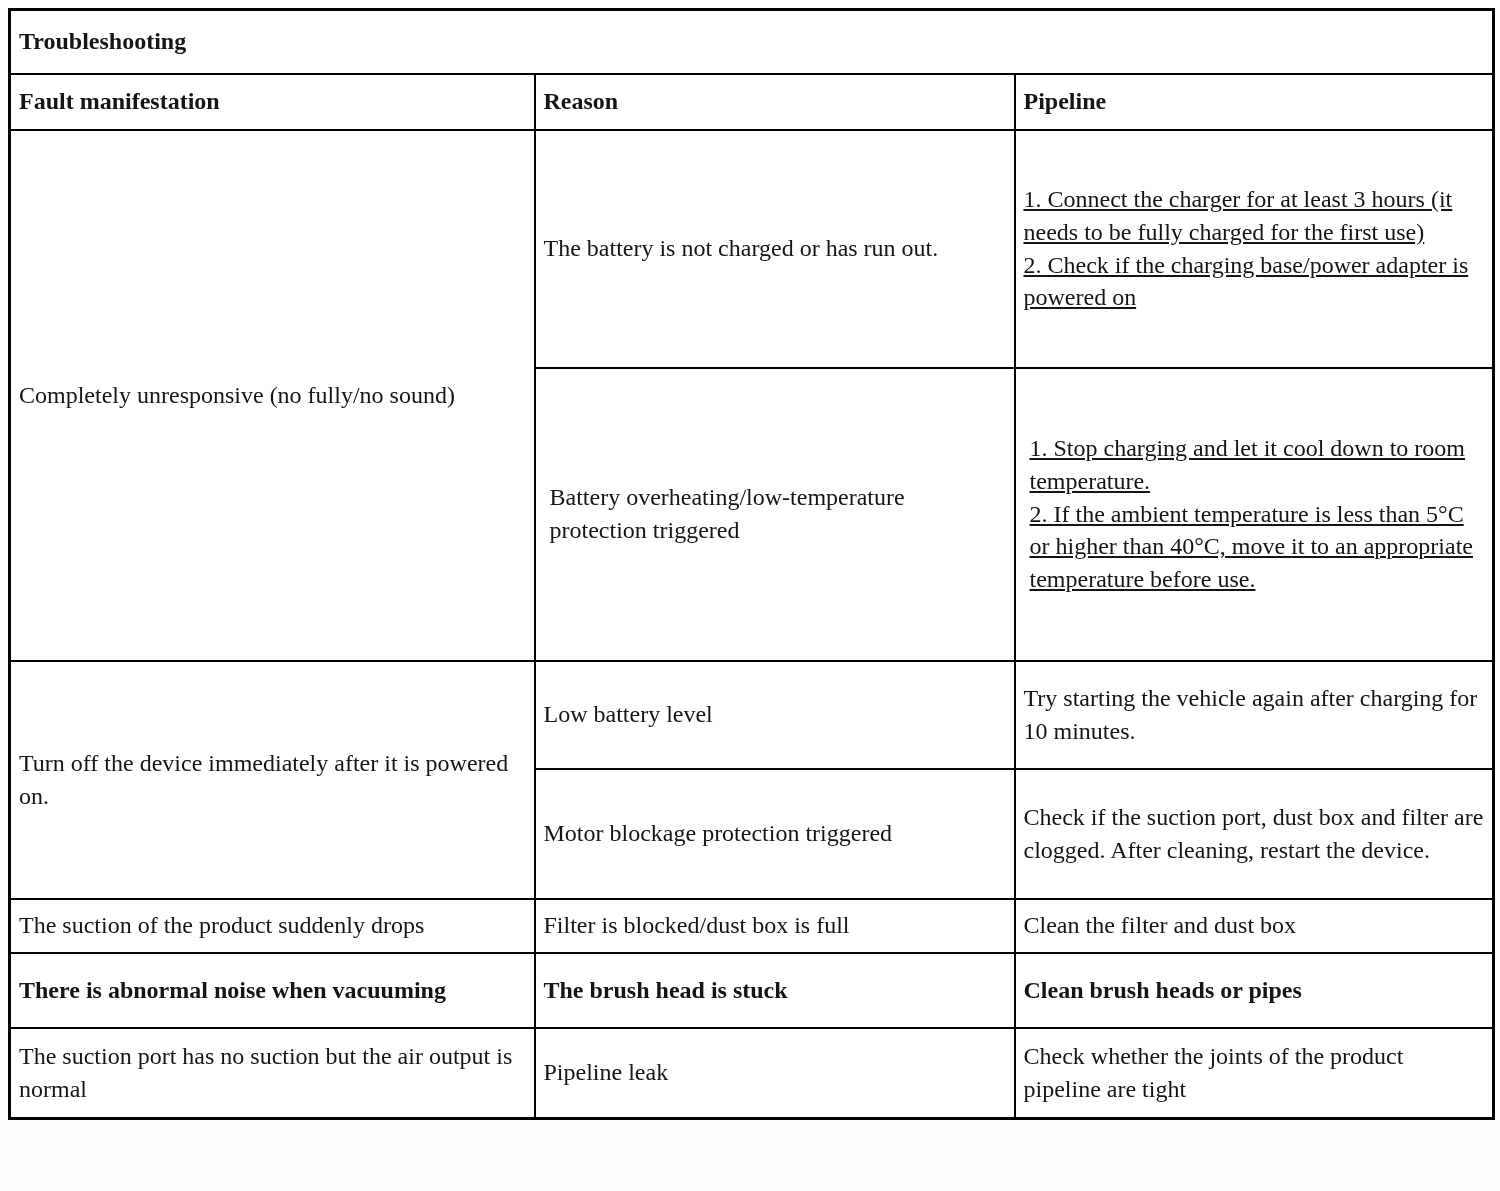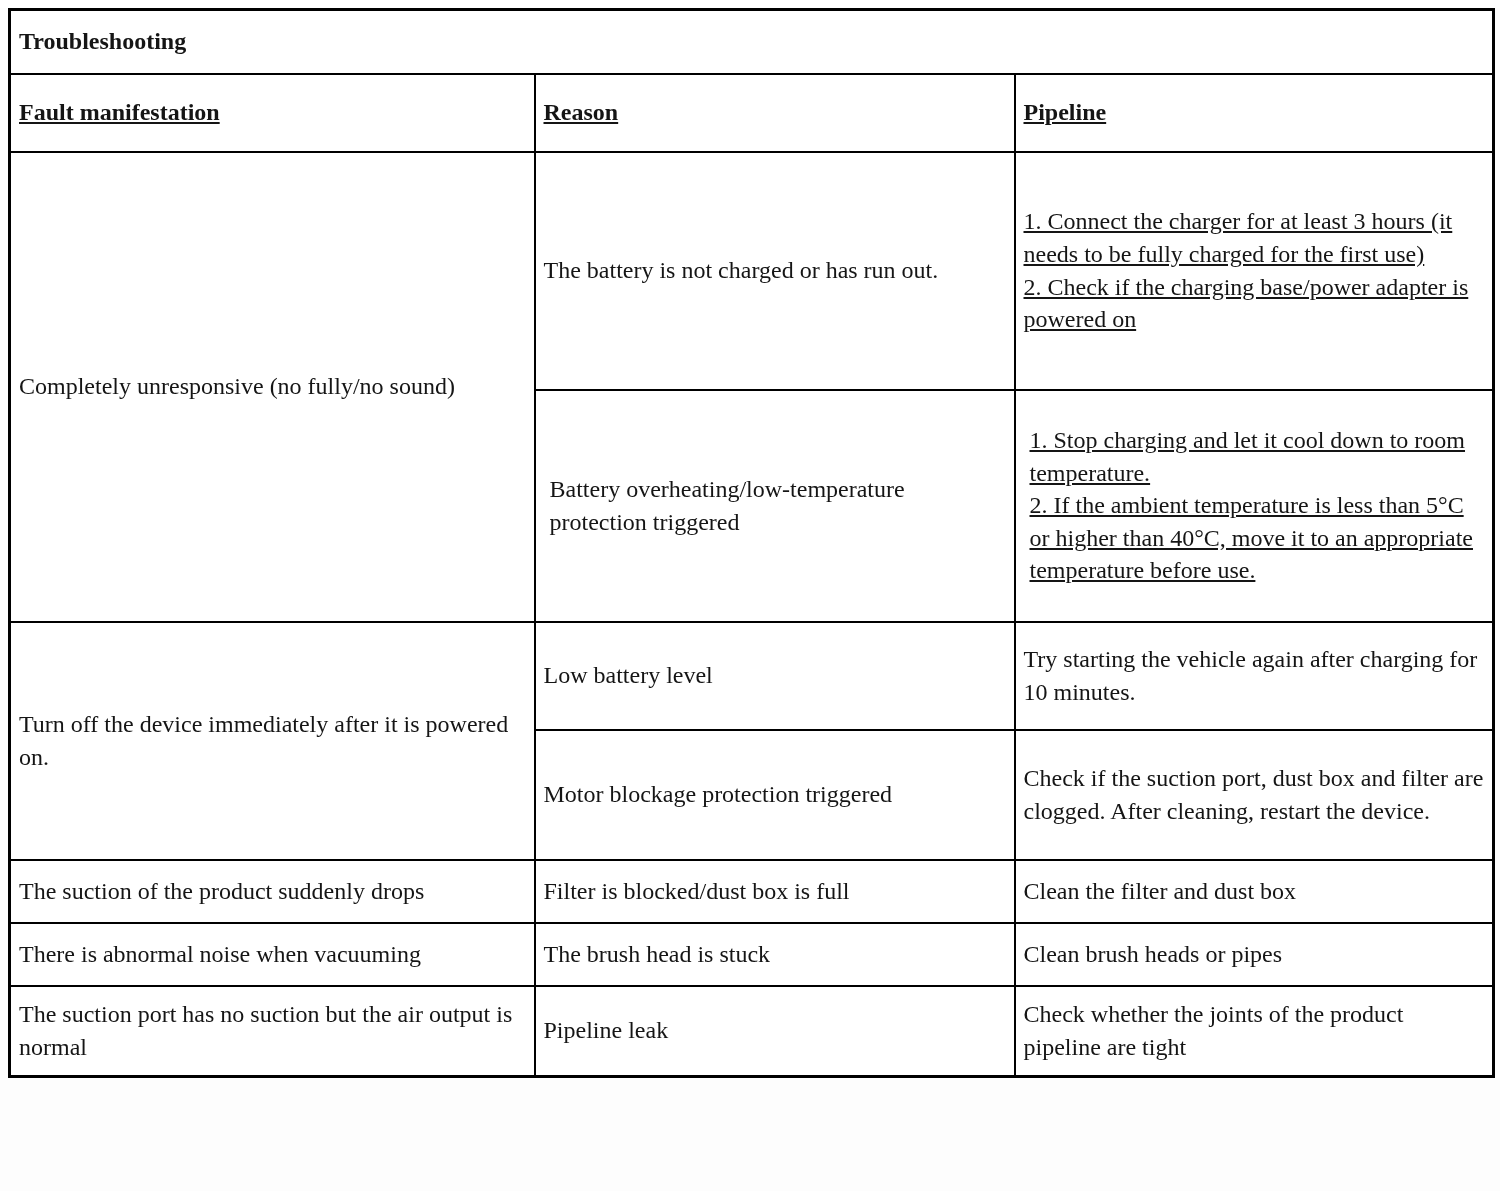--- a/index.html
+++ b/index.html
@@ -35,33 +35,32 @@
   table.ts-table { border: 3px solid #000000; }
 
   td.title-cell {
     text-align: center;
     font-weight: bold;
     font-size: 29px;
     height: 64px;
   }
   tr.header-row td {
     font-weight: bold;
-    height: 78px;
-    text-decoration: underline;
+    height: 56px;
   }
   td.fault-center { text-align: center; }
   td.fault-left   { text-align: left; }
   td.prelines     { white-space: pre-line; text-decoration: underline; }
 
   tr.r1a td { height: 238px; }
-  tr.r1b td { height: 232px; padding-left: 14px; }
+  tr.r1b td { height: 293px; padding-left: 14px; }
   tr.r2a td { height: 108px; }
   tr.r2b td { height: 130px; }
-  tr.r3  td { height: 63px; }
-  tr.r4  td { height: 63px; }
+  tr.r3  td { height: 54px; }
+  tr.r4  td { height: 75px; font-weight: bold; }
   tr.r5  td { height: 91px; }
 
   col.c1 { width: 525px; }
   col.c2 { width: 480px; }
   col.c3 { width: 479px; }
 </style>
 </head>
 <body>
 
 <div class="page">

